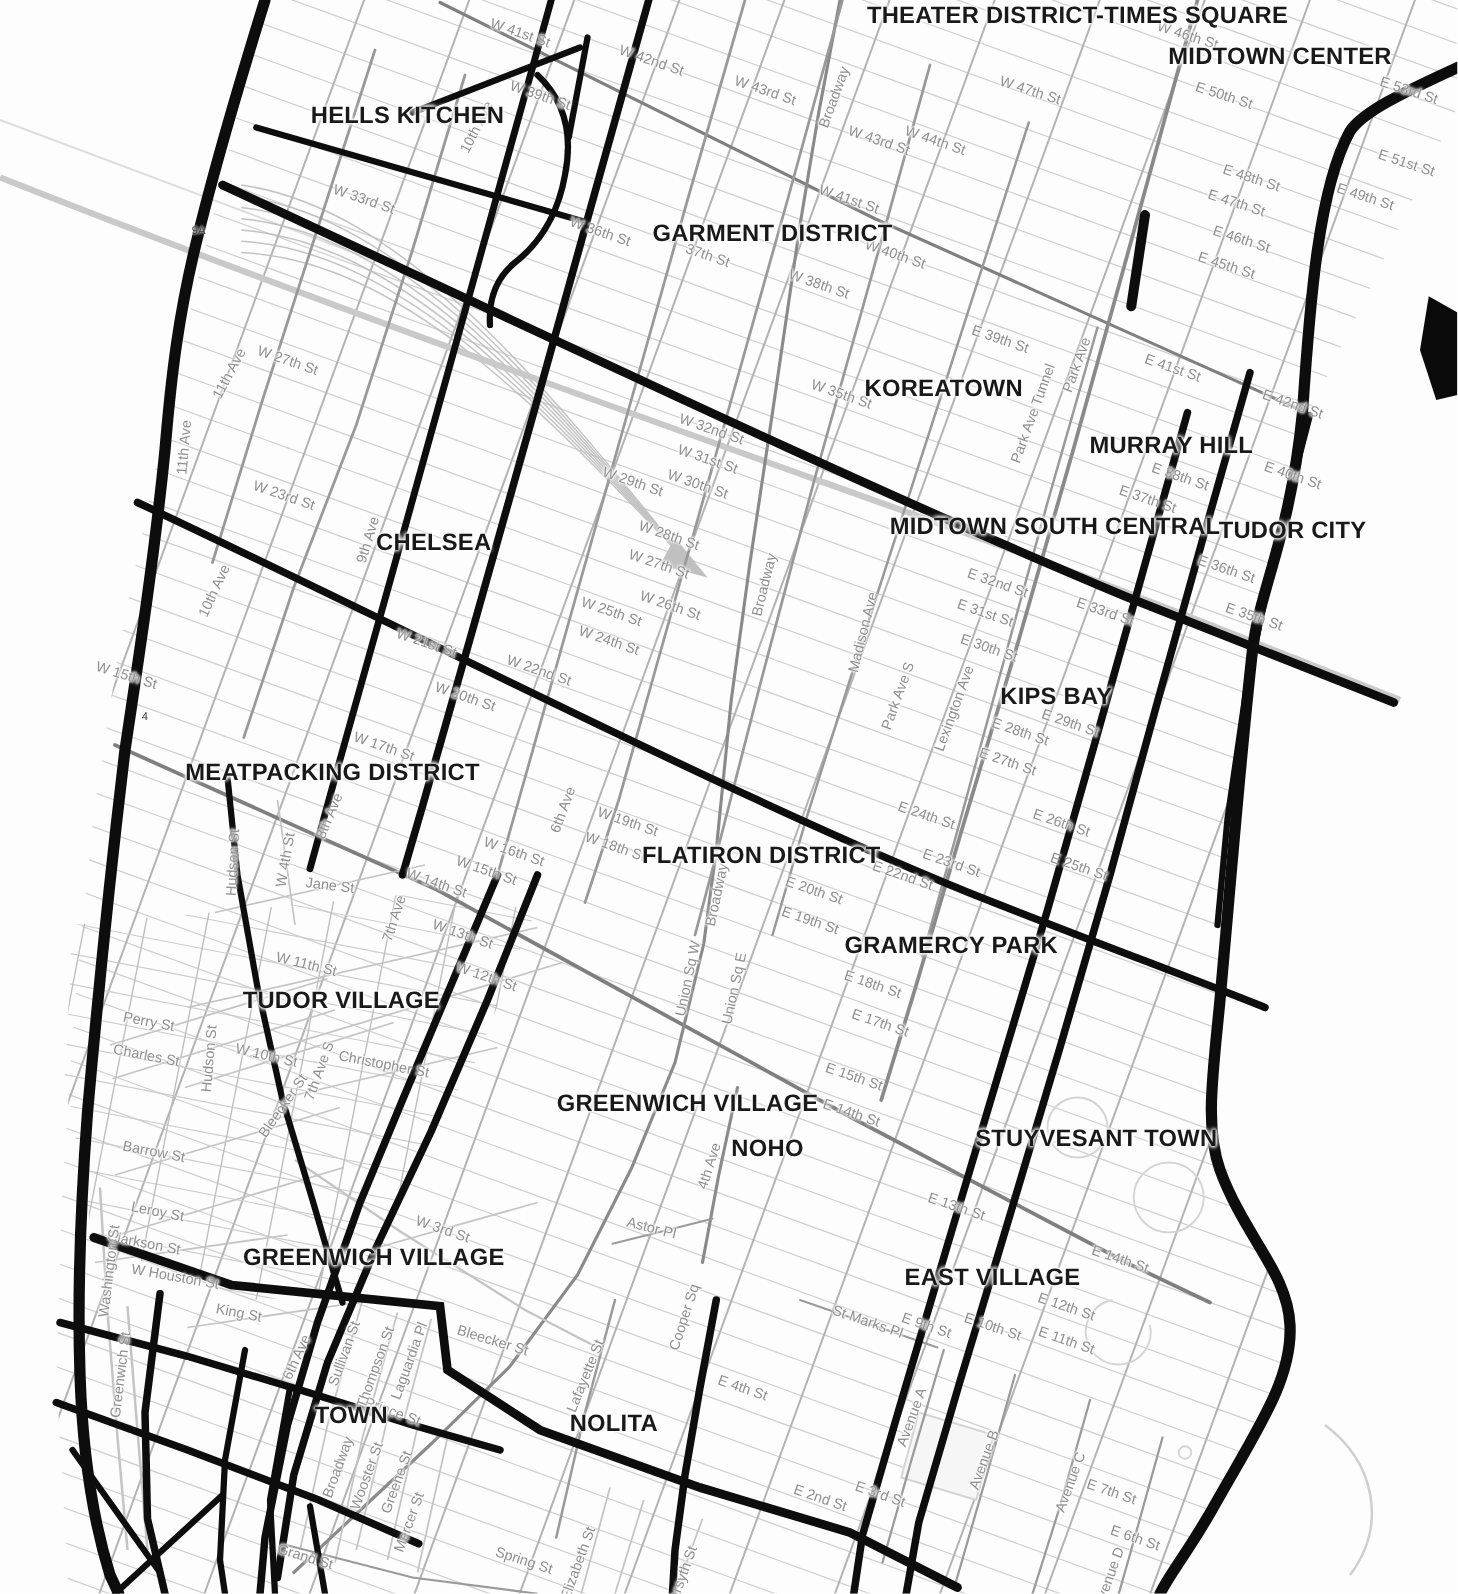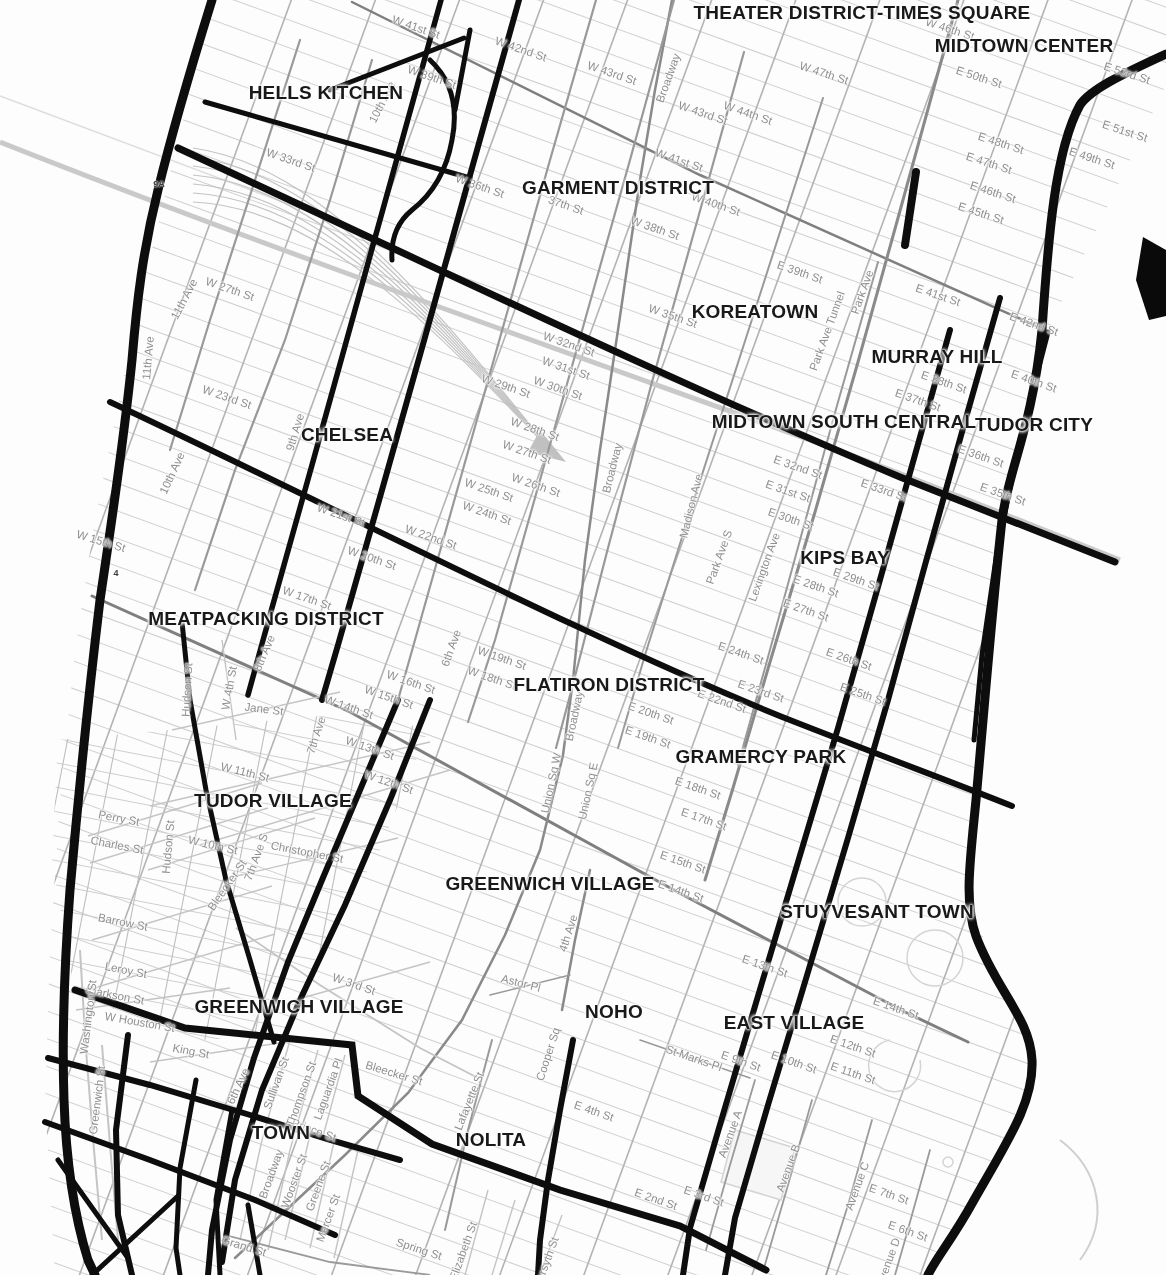--- a/index.html
+++ b/index.html
@@ -3,21 +3,21 @@
 <meta charset="utf-8">
 <style>
   html,body{margin:0;padding:0;background:#fff;}
   #map{position:relative;width:1166px;height:1275px;overflow:hidden;background:#fdfdfd;
        font-family:"Liberation Sans",sans-serif;}
   #roads{position:absolute;left:0;top:0;}
   .street{position:absolute;white-space:nowrap;font-size:11.5px;color:#8f8f8f;
     text-shadow:0 0 2px #fff,0 0 2px #fff,0 0 3px #fff,0 0 3px #fff;z-index:5;}
   .hood{position:absolute;white-space:nowrap;font-size:19px;font-weight:bold;color:#191919;
     letter-spacing:.2px;text-shadow:0 0 2px #fff,0 0 3px #fff,0 0 4px #fff,0 0 4px #fff;z-index:6;}
-  .marker{position:absolute;white-space:nowrap;font-size:9px;font-weight:bold;color:#3a3a3a;
+  .marker{position:absolute;white-space:nowrap;font-size:9px;font-weight:normal;color:#3a3a3a;
     text-shadow:0 0 2px #fff,0 0 2px #fff;z-index:6;}
 </style>
 </head>
 <body>
 
 <div id="map">
   <svg id="roads" width="1166" height="1275" viewBox="0 0 1166 1275" xmlns="http://www.w3.org/2000/svg">
     <defs>
       <clipPath id="landClip">
         <polygon points="210,0 1166,0 1166,85 1048,330 1002,520 978,790 968,900 1005,990 1038,1060 1005,1150 930,1275 55,1275 45,1100 50,950 60,800 75,650 95,520 115,420 140,300 165,195 190,90"></polygon>
@@ -343,21 +343,21 @@
       <span class="hood" style="left: 937px; top: 357px; transform: translate(-50%, -50%) rotate(0deg);">MURRAY HILL</span>
       <span class="hood" style="left: 844px; top: 422px; transform: translate(-50%, -50%) rotate(0deg);">MIDTOWN SOUTH CENTRAL</span>
       <span class="hood" style="left: 1034px; top: 425px; transform: translate(-50%, -50%) rotate(0deg);">TUDOR CITY</span>
       <span class="hood" style="left: 347px; top: 435px; transform: translate(-50%, -50%) rotate(0deg);">CHELSEA</span>
       <span class="hood" style="left: 845px; top: 558px; transform: translate(-50%, -50%) rotate(0deg);">KIPS BAY</span>
       <span class="hood" style="left: 266px; top: 619px; transform: translate(-50%, -50%) rotate(0deg);">MEATPACKING DISTRICT</span>
       <span class="hood" style="left: 609px; top: 685px; transform: translate(-50%, -50%) rotate(0deg);">FLATIRON DISTRICT</span>
       <span class="hood" style="left: 761px; top: 757px; transform: translate(-50%, -50%) rotate(0deg);">GRAMERCY PARK</span>
       <span class="hood" style="left: 273px; top: 801px; transform: translate(-50%, -50%) rotate(0deg);">TUDOR VILLAGE</span>
       <span class="hood" style="left: 550px; top: 884px; transform: translate(-50%, -50%) rotate(0deg);">GREENWICH VILLAGE</span>
-      <span class="hood" style="left: 614px; top: 1012px; transform: translate(-50%, -50%) rotate(0deg);">NOHO</span>
+      <span class="hood" style="left: 614px; top: 920px; transform: translate(-50%, -50%) rotate(0deg);">NOHO</span>
       <span class="hood" style="left: 877px; top: 912px; transform: translate(-50%, -50%) rotate(0deg);">STUYVESANT TOWN</span>
       <span class="hood" style="left: 794px; top: 1023px; transform: translate(-50%, -50%) rotate(0deg);">EAST VILLAGE</span>
       <span class="hood" style="left: 299px; top: 1007px; transform: translate(-50%, -50%) rotate(0deg);">GREENWICH VILLAGE</span>
       <span class="hood" style="left: 281px; top: 1133px; transform: translate(-50%, -50%) rotate(0deg);">TOWN</span>
       <span class="hood" style="left: 491px; top: 1140px; transform: translate(-50%, -50%) rotate(0deg);">NOLITA</span>
       <span class="street" style="left: 416px; top: 27px; transform: translate(-50%, -50%) rotate(19deg);">W 41st St</span>
       <span class="street" style="left: 950px; top: 29px; transform: translate(-50%, -50%) rotate(18deg);">W 46th St</span>
       <span class="street" style="left: 521px; top: 49px; transform: translate(-50%, -50%) rotate(19deg);">W 42nd St</span>
       <span class="street" style="left: 612px; top: 73px; transform: translate(-50%, -50%) rotate(19deg);">W 43rd St</span>
       <span class="street" style="left: 703px; top: 113px; transform: translate(-50%, -50%) rotate(19deg);">W 43rd St</span>

